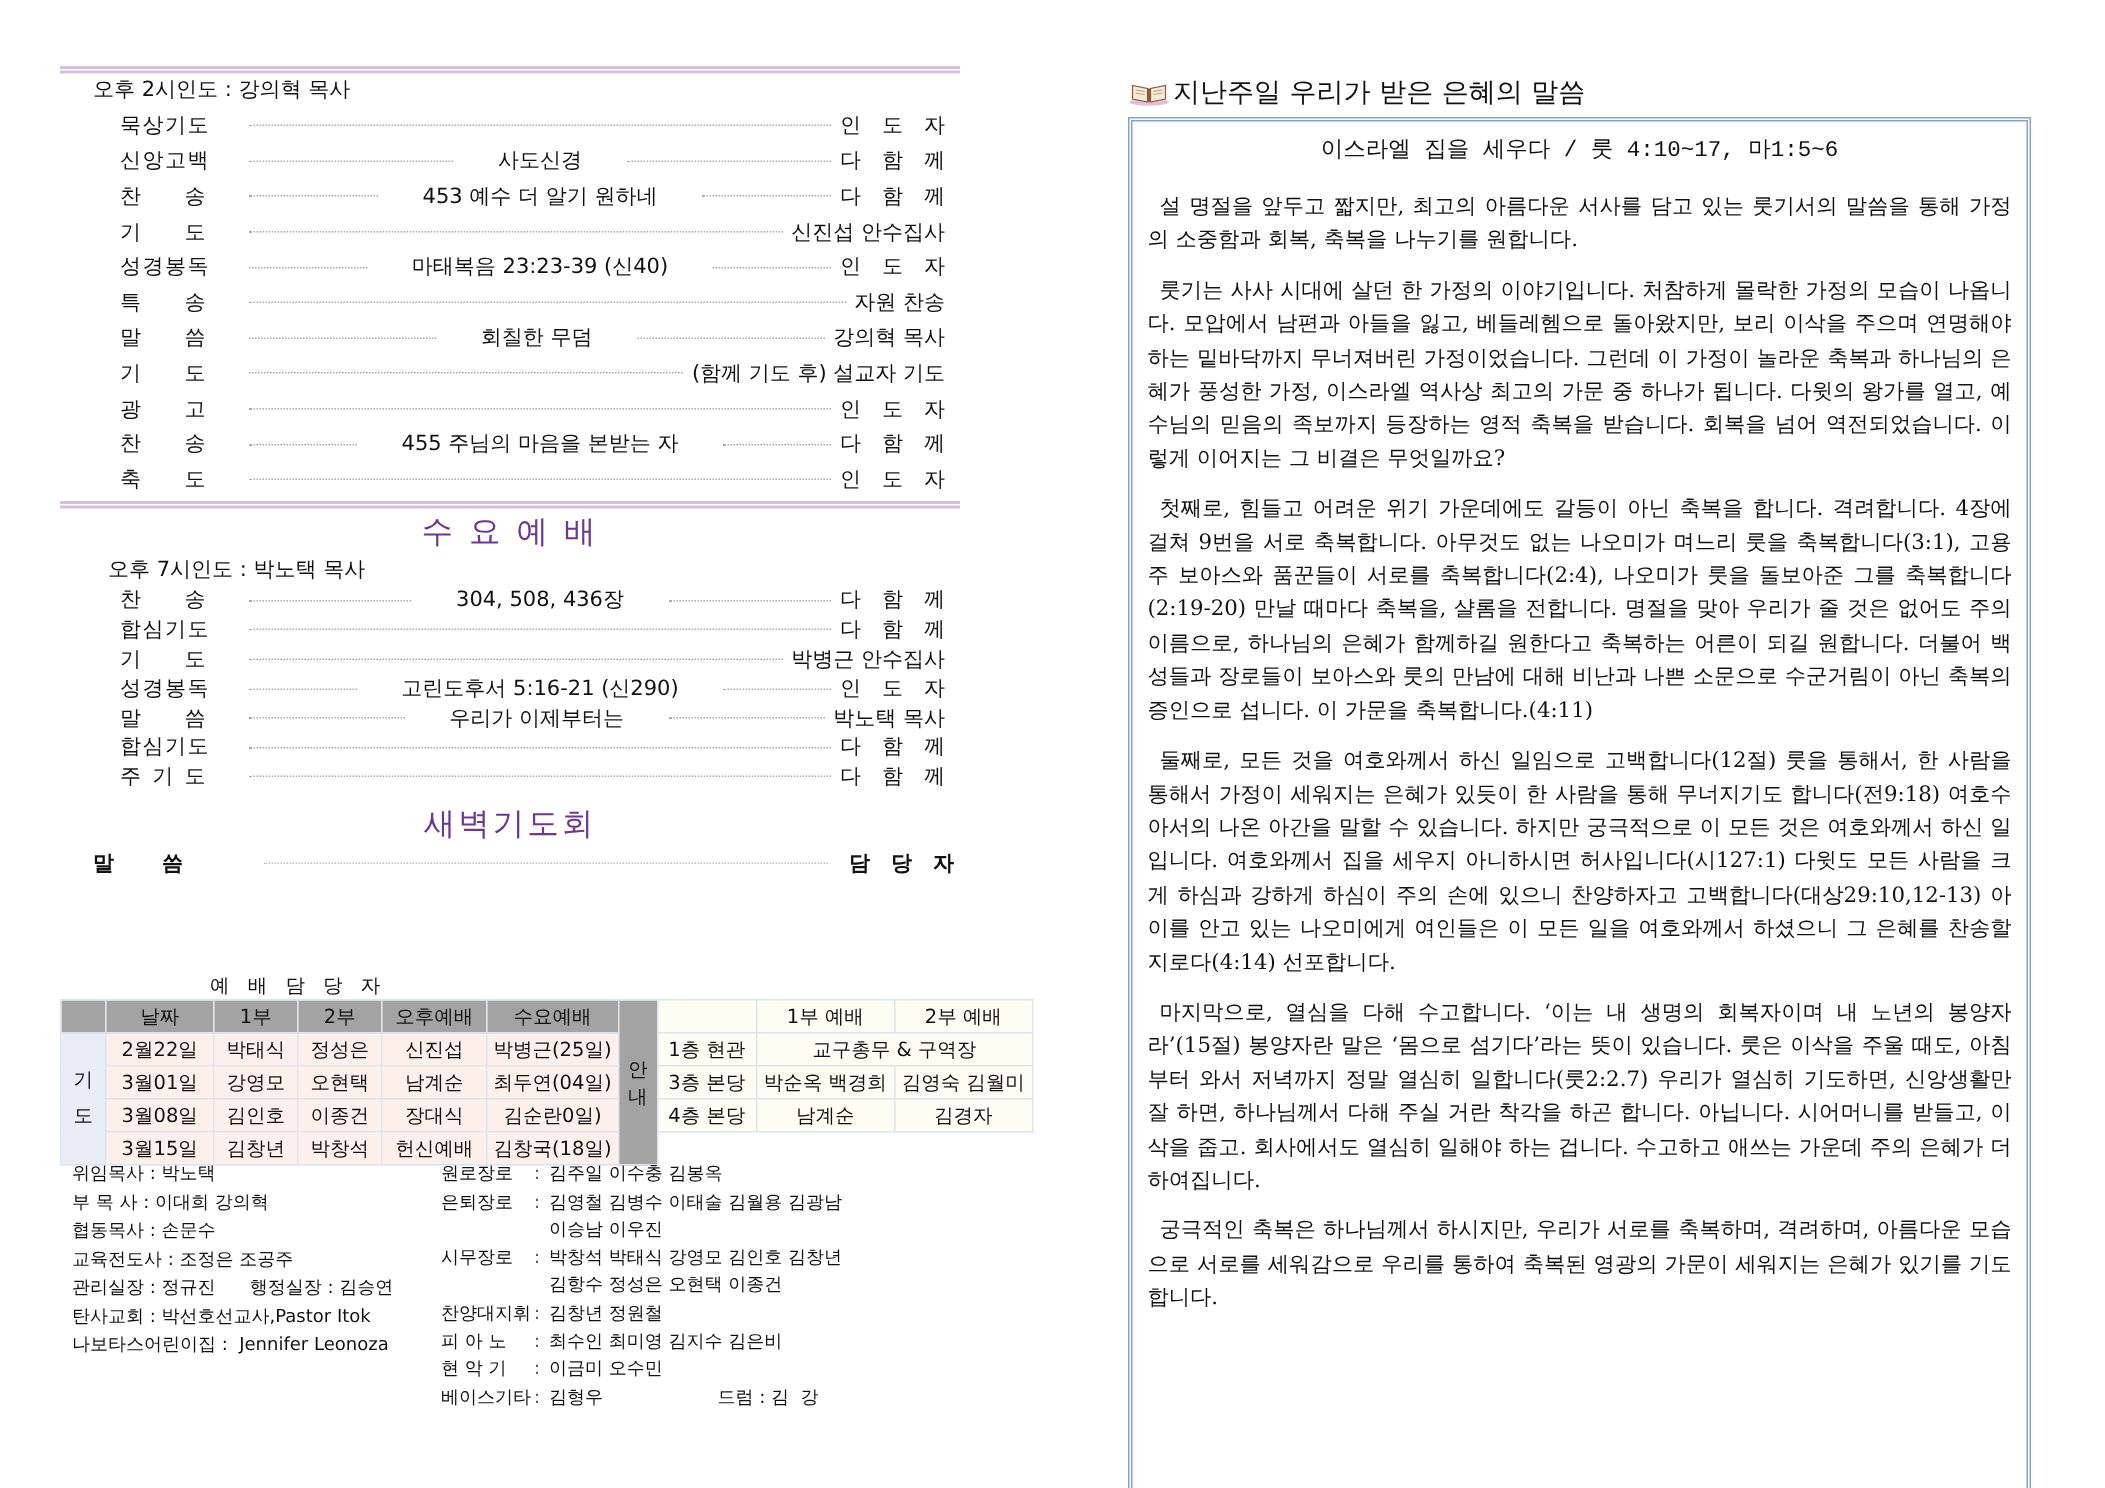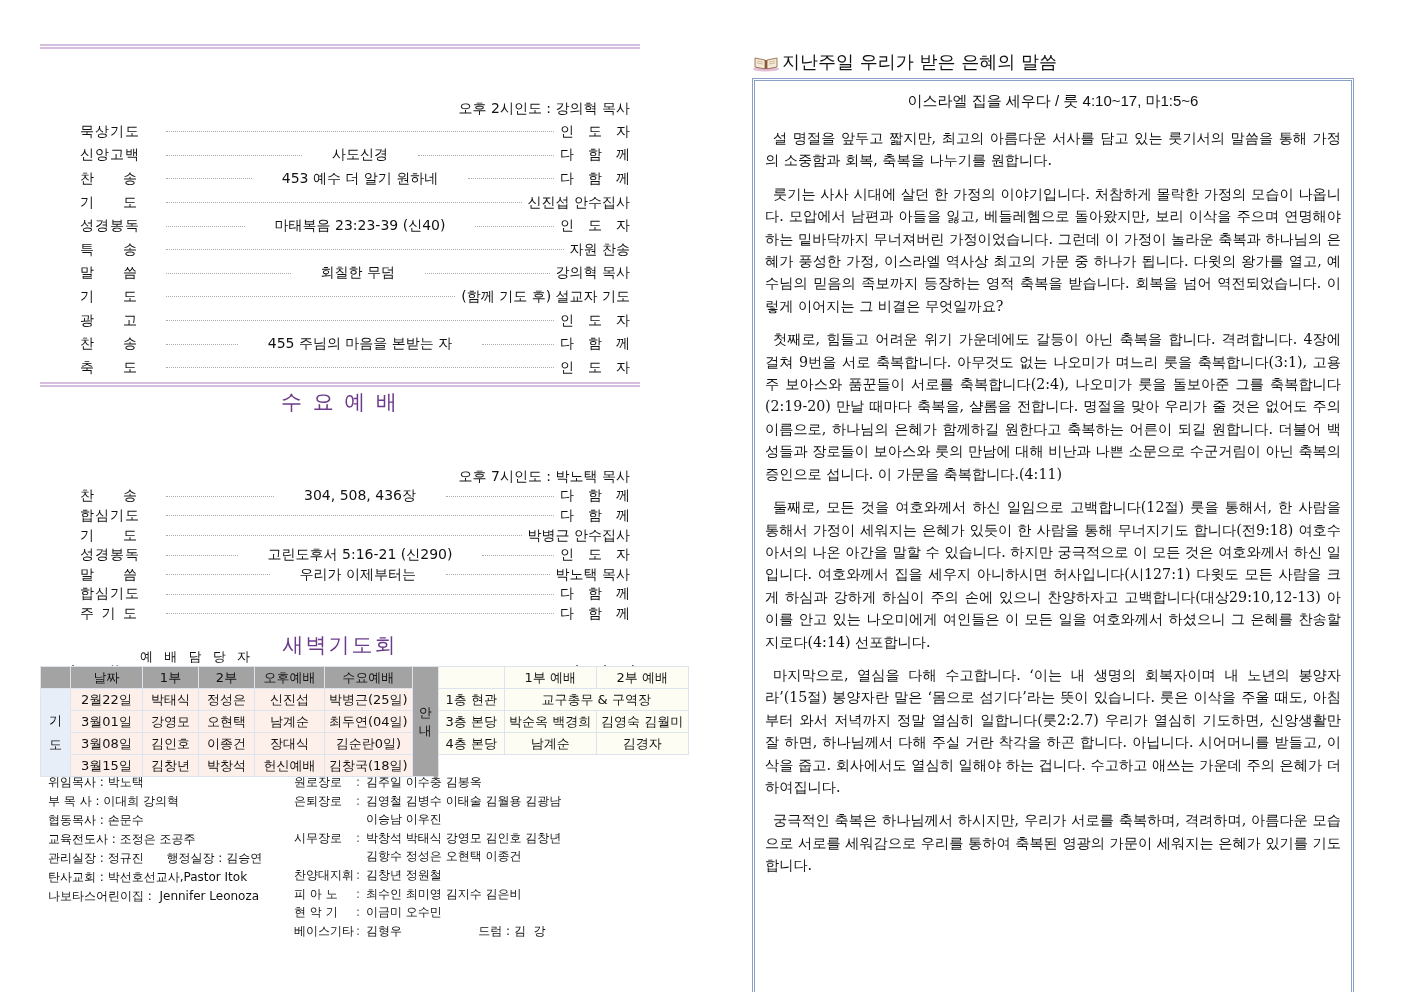--- a/index.html
+++ b/index.html
@@ -3,39 +3,39 @@
 <meta charset="utf-8">
 <style>
   * { box-sizing: border-box; margin: 0; padding: 0; }
   html, body { width: 1403px; height: 992px; background: #ffffff; overflow: hidden; }
   body { position: relative; font-family: "DejaVu Sans", "Liberation Sans", sans-serif; color: #111; }
 
   .left { position: absolute; left: 40px; top: 44px; width: 600px; }
   .sec-title { text-align: center; font-family: "DejaVu Serif", serif; color: #6b3a8a; font-size: 21px; letter-spacing: 2px; height: 30px; line-height: 30px; }
   .rule { height: 5px; border-top: 2px solid #d7bde0; border-bottom: 2px solid #d7bde0; background: #fff; }
 
-  .meta-row { display: flex; justify-content: flex-end; font-size: 14px; height: 23px; line-height: 23px; padding: 0 10px 0 22px; margin-top: 48px; }
+  .meta-row { display: flex; justify-content: flex-start; font-size: 14px; height: 23px; line-height: 23px; padding: 0 10px 0 22px; }
   .row { display: flex; align-items: center; height: 23.6px; font-size: 14px; padding-left: 40px; padding-right: 10px; }
   .row .label { width: 80px; white-space: nowrap; letter-spacing: 1px; }
   .row .label.spread { display: flex; justify-content: space-between; width: 58px; margin-right: 22px; }
   .row .dots { flex: 1; border-bottom: 1px dotted #aaa; height: 1px; margin: 0 6px; align-self: center; }
   .row .center { padding: 0 24px; white-space: nowrap; }
   .row .right { white-space: nowrap; text-align: right; }
   .row .right.spread { display: flex; justify-content: space-between; width: 70px; }
 
   .wed .row { height: 19.6px; padding-left: 40px; }
   .wed .meta-row { height: 22px; line-height: 22px; padding-left: 32px; }
 
   .dawn-title { margin-top: 6px; }
   .dawn-row { display: flex; align-items: center; height: 24px; font-size: 14px; font-weight: bold; padding-left: 22px; padding-right: 4px; }
   .dawn-row .label { display: flex; justify-content: space-between; width: 60px; margin-right: 40px; }
   .dawn-row .dots { flex: 1; border-bottom: 1px dotted #bbb; height: 1px; margin: 0 14px; }
   .dawn-row .right { display: flex; justify-content: space-between; width: 70px; }
 
-  .duty-caption { position: absolute; left: 140px; top: 648px; font-size: 13px; letter-spacing: 4px; font-family: Liberation Serif, serif; }
+  .duty-caption { position: absolute; left: 140px; top: 648px; font-size: 13px; letter-spacing: 4px; }
   table.duty { position: absolute; left: 40px; top: 666px; border-collapse: collapse; font-size: 13px; }
   table.duty td, table.duty th { border: 1px solid #dde4ee; height: 22px; text-align: center; font-weight: normal; padding: 0 4px; white-space: nowrap; }
   table.duty th { background: #a3a3a3; text-align: center; }
   table.duty td.side { background: #e8eef8; width: 30px; line-height: 24px; }
   table.duty td.body { background: #fdf0ea; }
   table.duty td.gdate { background: #fdf0ea; }
   table.duty td.guide-head { background: #fefdf3; }
   table.duty td.guide { background: #fefdf3; }
 
   .staff-left { position: absolute; left: 48px; top: 773px; font-size: 12px; line-height: 19px; }
@@ -43,21 +43,21 @@
   .staff-right { position: absolute; left: 294px; top: 773px; font-size: 12px; line-height: 18.6px; }
   .staff-right .line { display: flex; white-space: nowrap; }
   .staff-right .k { width: 62px; display: inline-block; }
   .staff-right .sep { width: 10px; display: inline-block; color: #555; }
   .staff-right .v { display: inline-block; }
 
   .right-page { position: absolute; left: 752px; top: 50px; width: 602px; }
   .rp-title { font-family: "DejaVu Serif", serif; font-size: 18px; height: 24px; line-height: 24px; display: flex; align-items: center; }
   .book-icon { width: 28px; height: 16px; margin-right: 2px; position: relative; }
   .sermon-box { position: absolute; left: 0; top: 28px; width: 602px; height: 920px; border: 3px double #8aa0c8; padding: 8px 10px 0 10px; }
-  .sermon-heading { text-align: center; font-family: Liberation Sans, sans-serif; font-size: 15px; height: 24px; line-height: 24px; margin-bottom: 14px; }
+  .sermon-heading { text-align: center; font-family: Liberation Mono, monospace; font-size: 15px; height: 24px; line-height: 24px; margin-bottom: 14px; }
   .sermon-para { font-family: "DejaVu Serif", serif; font-size: 14.2px; line-height: 22.4px; text-align: justify; text-indent: 8px; margin-bottom: 11px; }
 </style>
 </head>
 <body>
 
 <div class="left">
 
   <div class="rule"></div>
   <div class="meta-row" style="padding-left:22px">
     <span>오후 2시</span>

